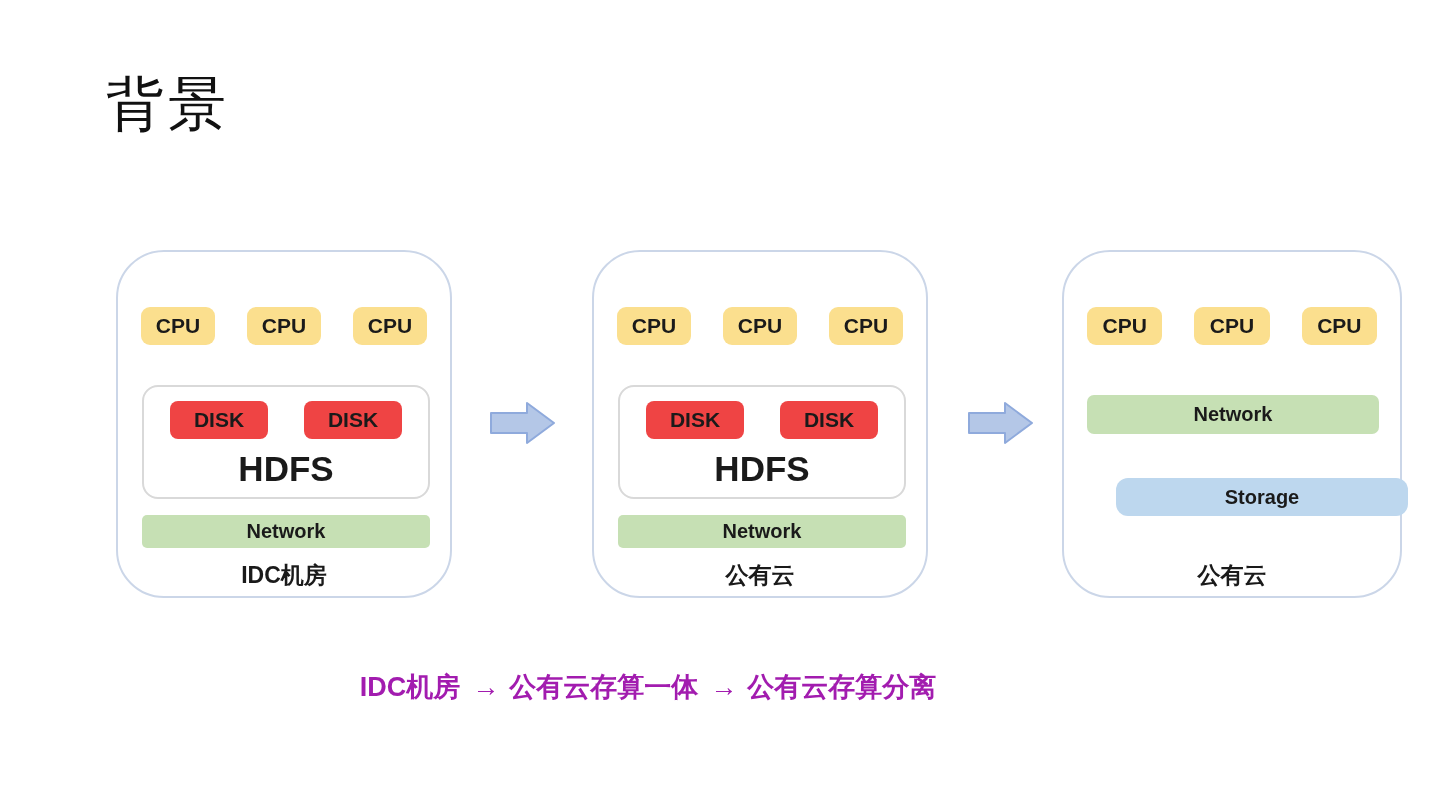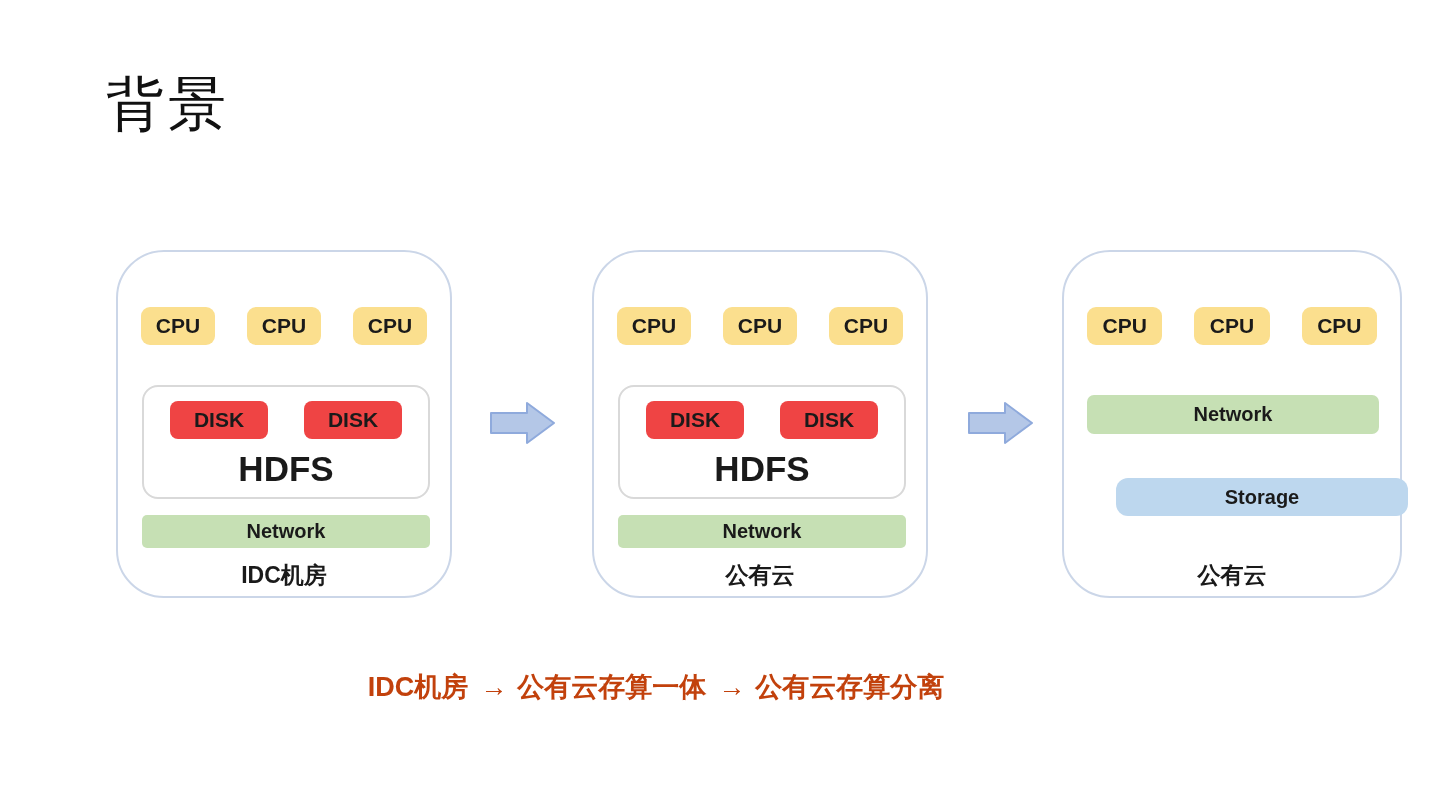--- a/index.html
+++ b/index.html
@@ -152,22 +152,21 @@
 
   
   .caption {
     position: absolute;
     top: 669px;
     left: 648px;
     transform: translateX(-50%);
     white-space: nowrap;
     font-size: 27px;
     font-weight: bold;
-    color: #c2410c;
-    margin-left: 8px;
+    color: #a21caf;
   }
   .caption .cap-arrow {
     display: inline-block;
     margin: 0 10px 0 12px;
     font-weight: bold;
   }
 </style>
 </head>
 <body>
 

